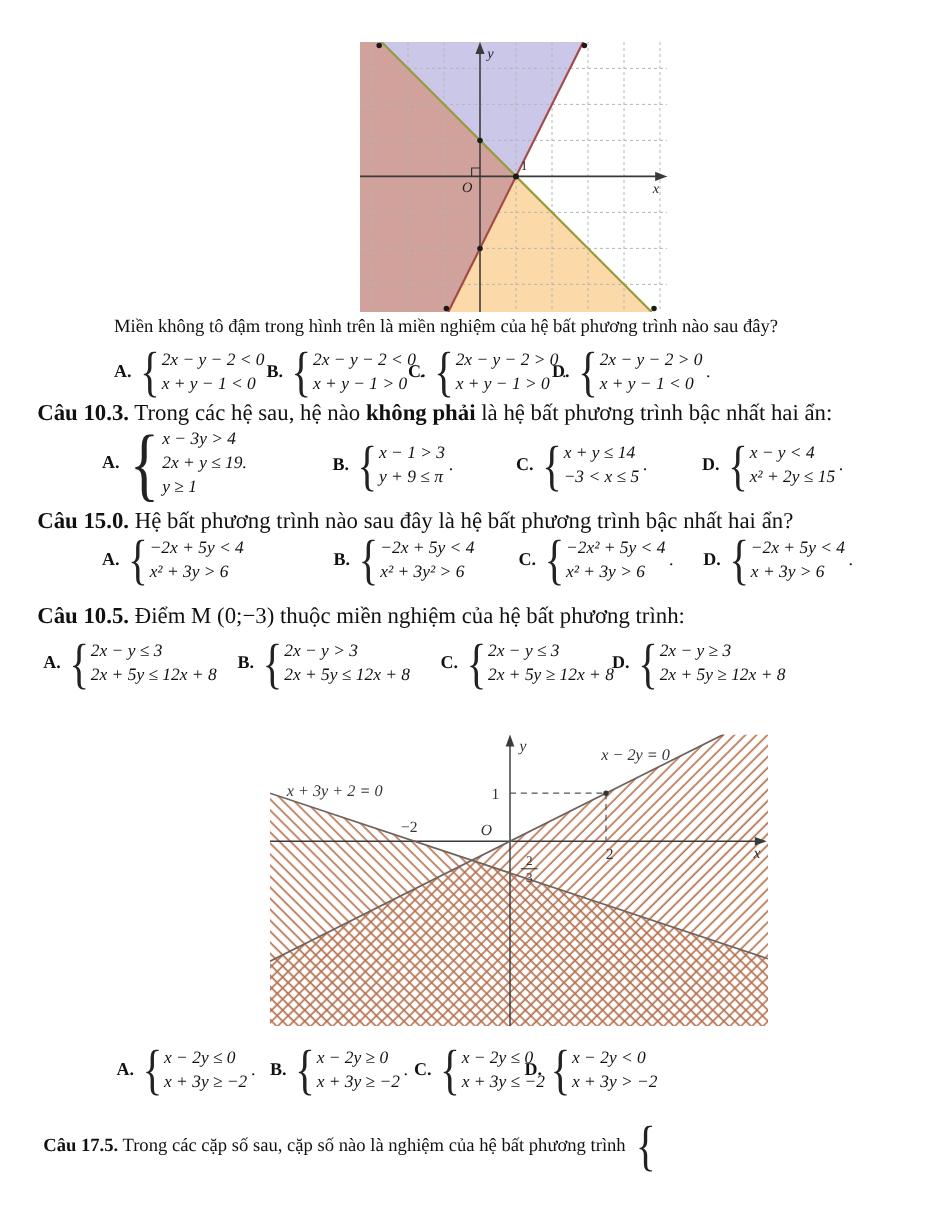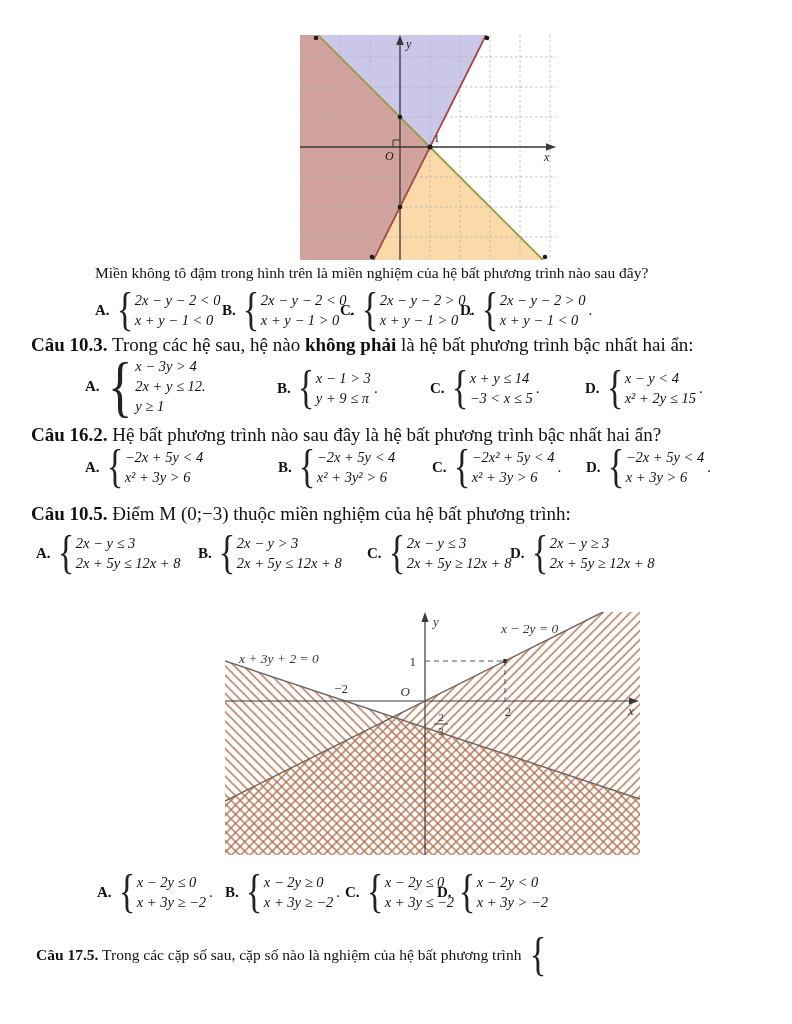--- a/index.html
+++ b/index.html
@@ -133,21 +133,21 @@
     </div>
 
   <div class="qtitle" style="left:31px;top:333px;"><span class="b">Câu 10.3.</span><span> Trong các hệ sau, hệ nào </span><span class="b">không phải</span><span> là hệ bất phương trình bậc nhất hai ẩn:</span></div>
   <div id="opts-103">
       <span class="opt">
         <b class="opt-label">A.</b>
         <span class="sys n3">
           <span class="brace">{</span>
           <span class="sys-lines">
             <span class="sys-line">x − 3y &gt; 4</span>
-            <span class="sys-line">2x + y ≤ 12.</span>
+            <span class="sys-line">2x + y ≤ 19.</span>
             <span class="sys-line">y ≥ 1</span>
           </span>
         </span>
       </span>
       <span class="opt">
         <b class="opt-label">B.</b>
         <span class="sys n2">
           <span class="brace">{</span>
           <span class="sys-lines">
             <span class="sys-line">x − 1 &gt; 3</span>
@@ -173,21 +173,21 @@
           <span class="brace">{</span>
           <span class="sys-lines">
             <span class="sys-line">x − y &lt; 4</span>
             <span class="sys-line">x² + 2y ≤ 15</span>
           </span>
         </span>
         <span class="suffix">.</span>
       </span>
     </div>
 
-  <div class="qtitle" style="left:31px;top:423px;"><span class="b">Câu 16.2.</span><span> Hệ bất phương trình nào sau đây là hệ bất phương trình bậc nhất hai ẩn?</span></div>
+  <div class="qtitle" style="left:31px;top:423px;"><span class="b">Câu 15.0.</span><span> Hệ bất phương trình nào sau đây là hệ bất phương trình bậc nhất hai ẩn?</span></div>
   <div id="opts-104">
       <span class="opt">
         <b class="opt-label">A.</b>
         <span class="sys n2">
           <span class="brace">{</span>
           <span class="sys-lines">
             <span class="sys-line">−2x + 5y &lt; 4</span>
             <span class="sys-line">x² + 3y &gt; 6</span>
           </span>
         </span>

